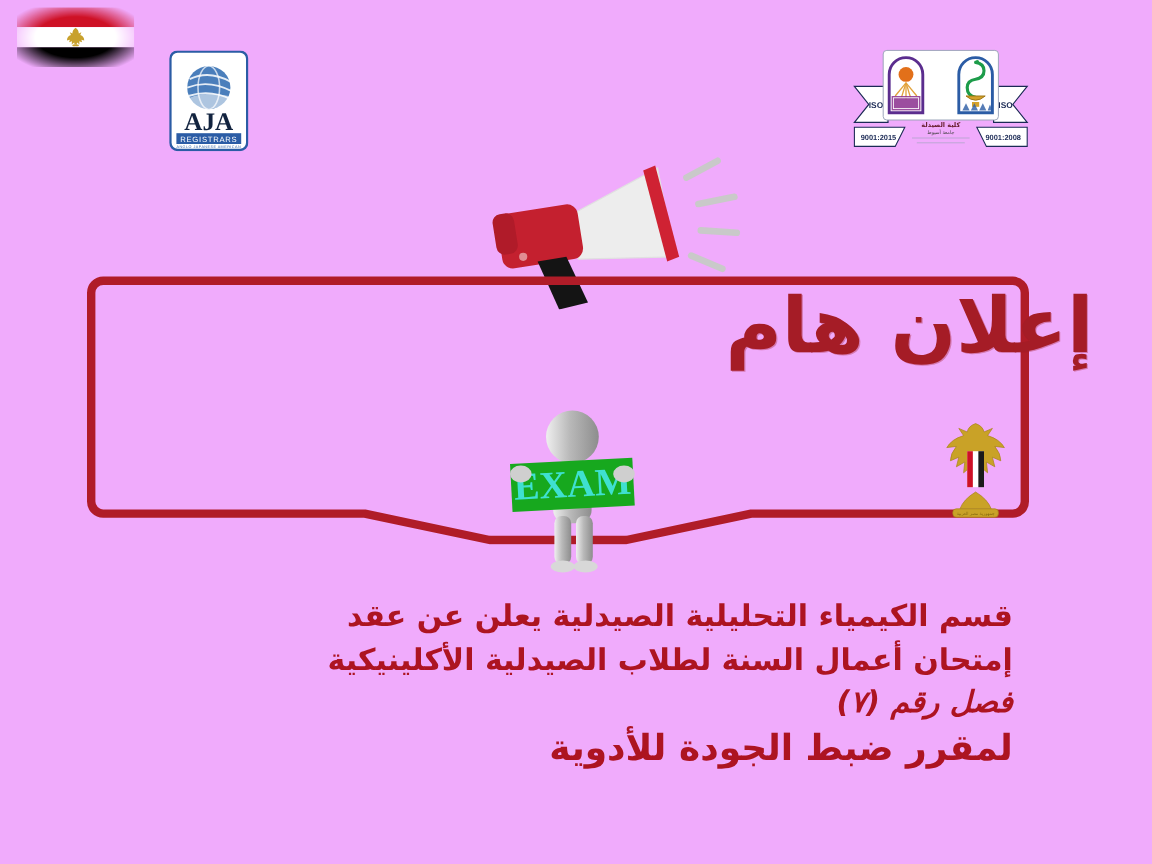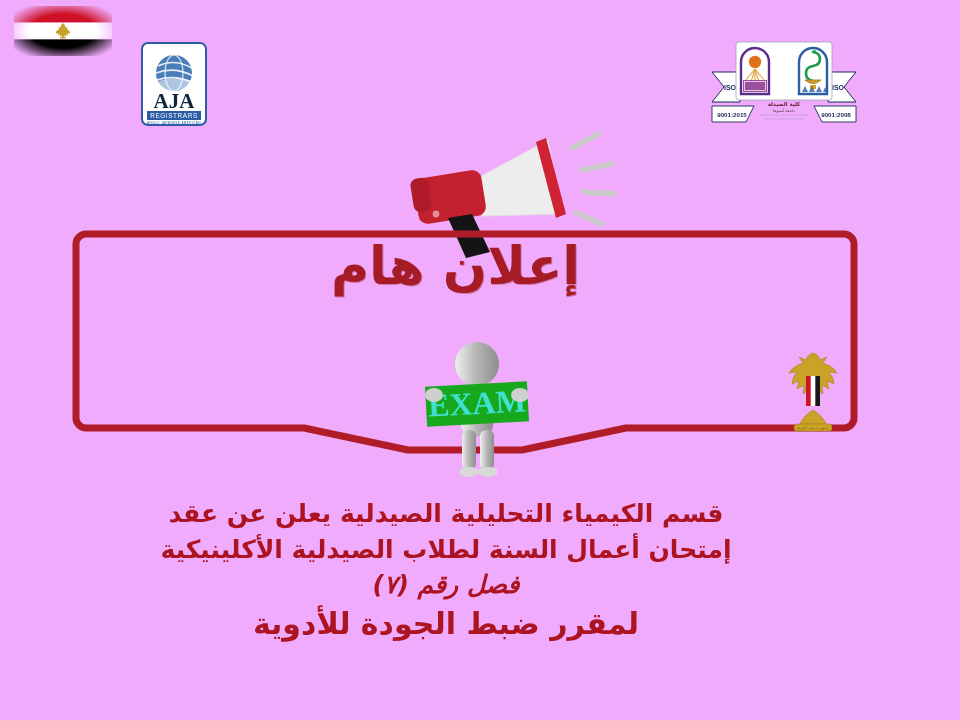--- a/index.html
+++ b/index.html
@@ -63,25 +63,25 @@
     width: 790px;
     height: 232px;
   }
 
   
   .headline {
     position: absolute;
     left: 0;
     top: 238px;
     width: 911px;
-    text-align: center;
+    text-align: right;
     color: #a51c26;
     font-family: "DejaVu Sans", sans-serif;
     font-weight: bold;
-    font-size: 52px;
+    font-size: 64px;
     line-height: 1.08;
     direction: rtl;
     letter-spacing: 2px;
     text-shadow: 1px 1px 0 rgba(160,25,35,0.35);
   }
 
   
   .person {
     position: absolute;
     left: 404px;
@@ -98,28 +98,27 @@
     width: 70px;
     height: 88px;
   }
 
   
   .body-text {
     position: absolute;
     left: 0;
     top: 496px;
     width: 844px;
-    text-align: center;
+    text-align: right;
     direction: rtl;
     color: #ad1421;
     font-family: "DejaVu Sans", sans-serif;
     font-weight: bold;
     font-size: 25px;
     line-height: 1.42;
-    margin-left: 24px;
   }
   .body-text .ln {
     display: block;
     white-space: nowrap;
   }
   .body-text .ln.l3 { font-size: 25px; font-style: italic; }
   .body-text .ln.l4 { font-size: 30px; }
 </style>
 </head>
 <body>

